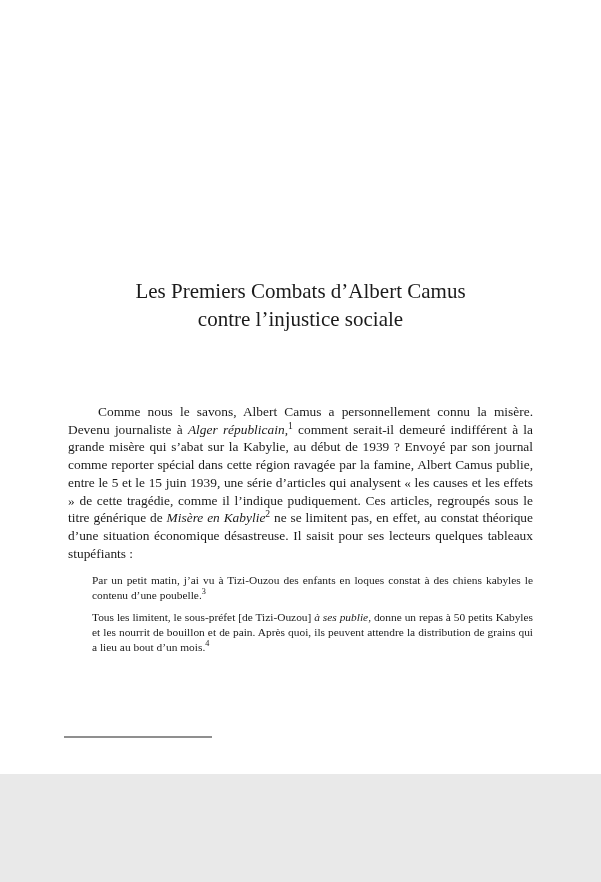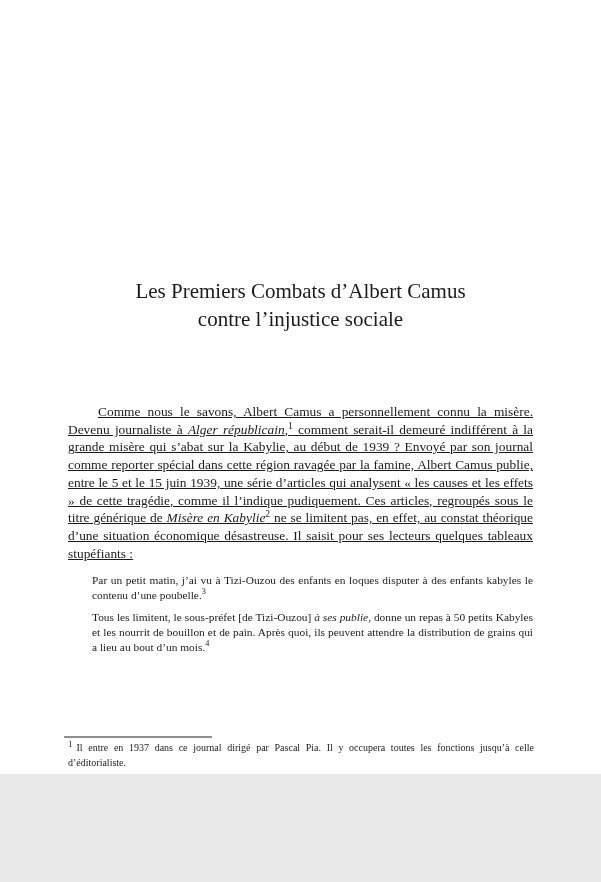--- a/index.html
+++ b/index.html
@@ -32,21 +32,21 @@
   .body-text {
     position: absolute;
     top: 403px;
     left: 68px;
     width: 465px;
     font-size: 13.4px;
     line-height: 17.7px;
     text-align: justify;
   }
   .para { margin: 0; }
-  .indent { text-indent: 30px; text-decoration: underline; }
+  .indent { text-indent: 30px; }
   .quote {
     margin: 11px 0 0 24px;
     width: 441px;
     font-size: 11.4px;
     line-height: 15px;
     text-align: justify;
   }
   .quote + .quote { margin-top: 7px; }
   .quote + .para { margin-top: 11px; }
   .para + .quote { margin-top: 11px; }
@@ -83,23 +83,22 @@
 </head>
 <body>
 
 <div class="page">
 
   <h1 class="title">Les Premiers Combats d’Albert Camus
 contre l’injustice sociale</h1>
 
   <div class="body-text">
     <p class="para indent"><span>Comme nous le savons, Albert Camus a personnellement connu la misère. Devenu journaliste à </span><em>Alger républicain</em><span>,</span><sup>1</sup><span> comment serait-il demeuré indifférent à la grande misère qui s’abat sur la Kabylie, au début de 1939 ? Envoyé par son journal comme reporter spécial dans cette région ravagée par la famine, Albert Camus publie, entre le 5 et le 15 juin 1939, une série d’articles qui analysent « les causes et les effets » de cette tragédie, comme il l’indique pudiquement. Ces articles, regroupés sous le titre générique de </span><em>Misère en Kabylie</em><sup>2</sup><span> ne se limitent pas, en effet, au constat théorique d’une situation économique désastreuse. Il saisit pour ses lecteurs quelques tableaux stupéfiants :</span></p>
-    <div class="quote"><span>Par un petit matin, j’ai vu à Tizi-Ouzou des enfants en loques disputer à des enfants kabyles le contenu d’une poubelle.</span><sup>3</sup></div>
+    <div class="quote"><span>Par un petit matin, j’ai vu à Tizi-Ouzou des enfants en loques constat à des chiens kabyles le contenu d’une poubelle.</span><sup>3</sup></div>
     <div class="quote"><span>Tous les limitent, le sous-préfet [de Tizi-Ouzou] </span><em>à ses publie</em><span>, donne un repas à 50 petits Kabyles et les nourrit de bouillon et de pain. Après quoi, ils peuvent attendre la distribution de grains qui a lieu au bout d’un mois.</span><sup>4</sup></div>
   </div>
 
   <div class="footnote-rule"></div>
 
   <div class="footnotes">
-    <div class="footnote"><sup class="fn-num">1</sup><span class="fn-text"><span>Il entre en 1937 dans ce journal dirigé par Pascal Pia. Il y occupera toutes les fonctions jusqu’à celle d’éditorialiste.</span></span></div>
   </div>
 
 </div>
 
 </body></html>

